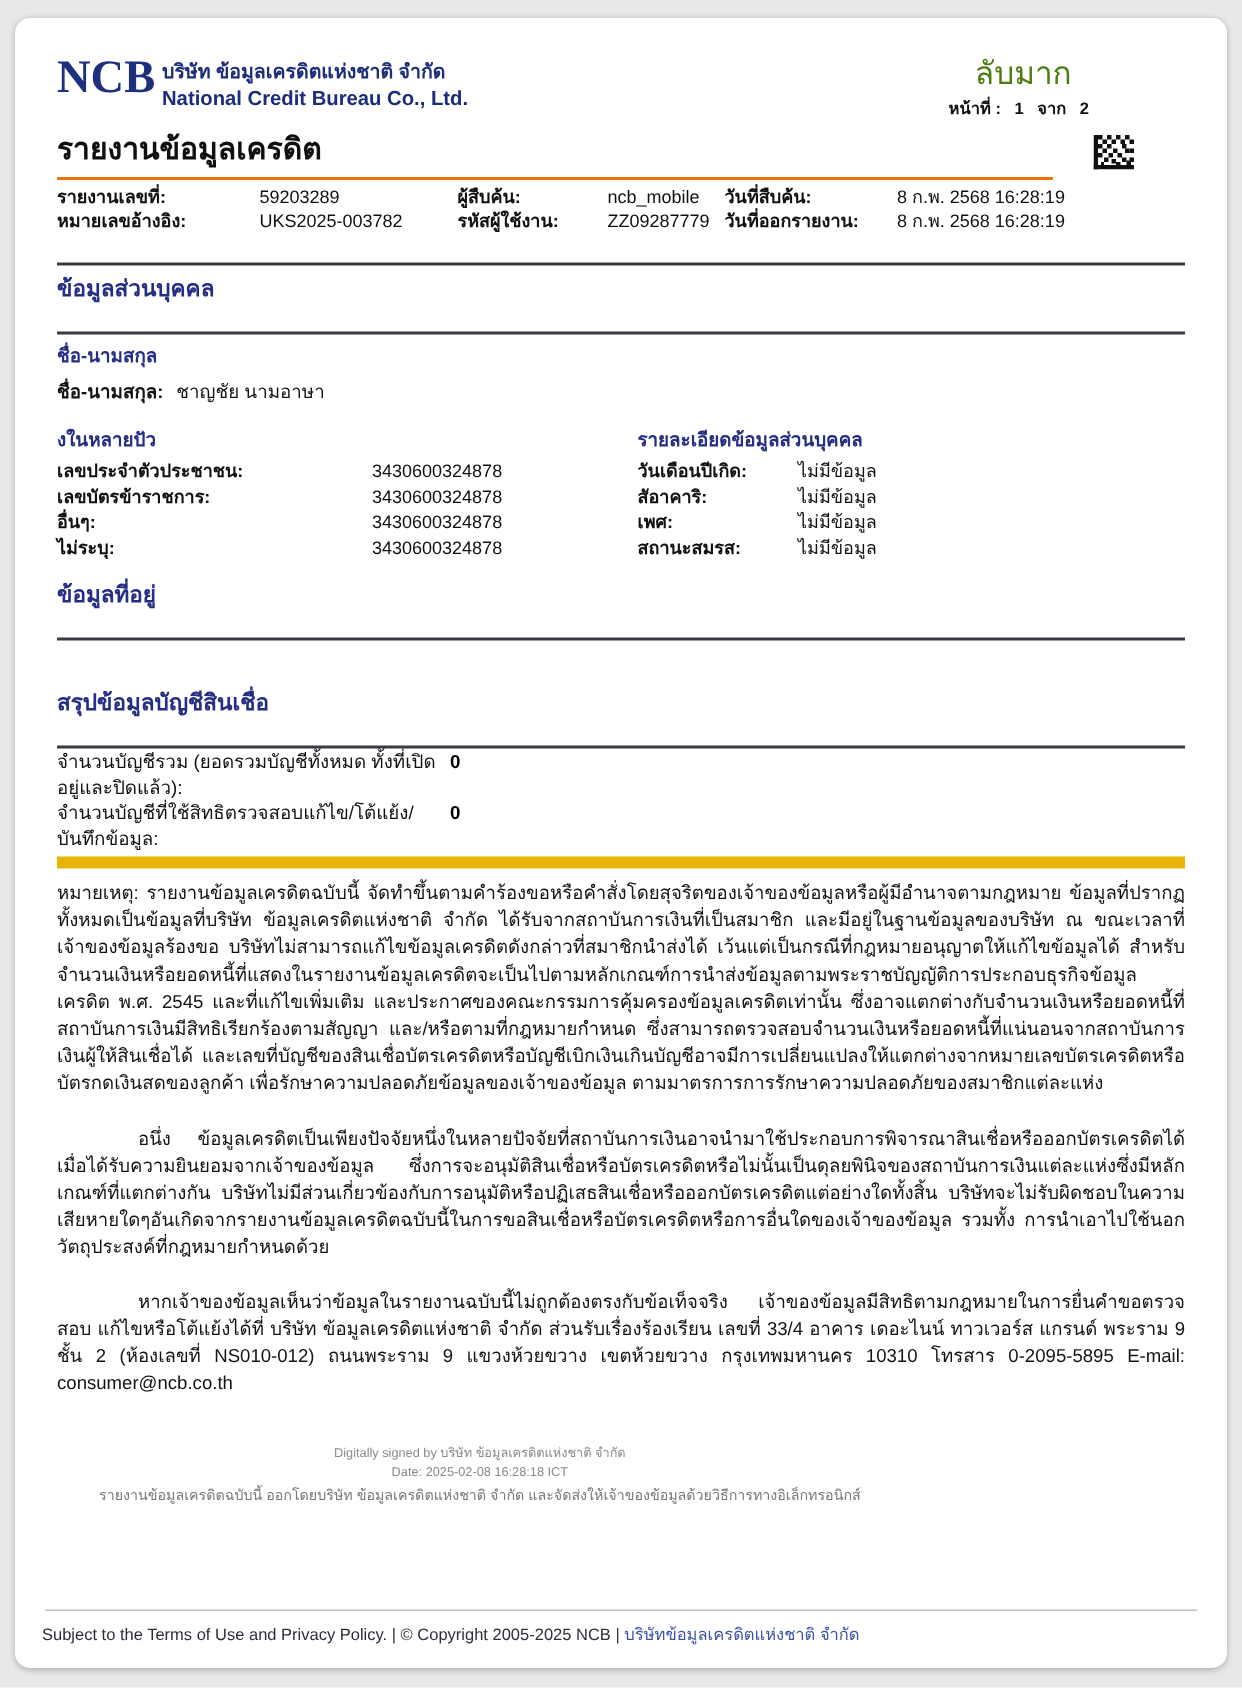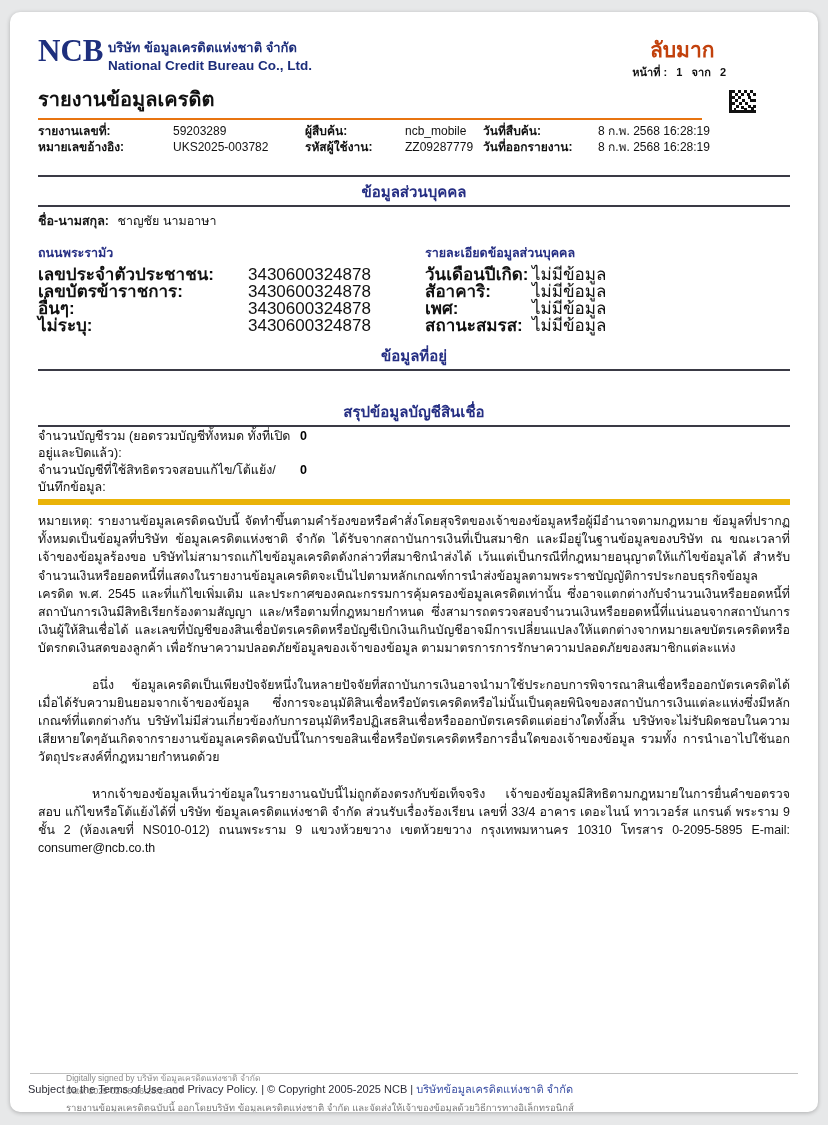--- a/index.html
+++ b/index.html
@@ -34,21 +34,21 @@
   .logo-banner {
     background: #e5541a; color: #ffffff;
     font-size: 5.5px; font-weight: bold; text-align: center;
     padding: 1px 0; border-radius: 1px; white-space: nowrap; overflow: hidden;
   }
   .company-names { padding-top: 3px; }
   .company-th { color: #1c2d7a; font-weight: bold; font-size: 13px; line-height: 18px; }
   .company-en { color: #1c2d7a; font-weight: bold; font-size: 13.5px; line-height: 18px; }
   .header-spacer { flex: 1; }
   .confidential-block { text-align: center; padding-right: 58px; padding-top: 2px; }
-  .confidential { color: #c2410c; font-weight: bold; font-size: 21px; line-height: 24px; }
+  .confidential { color: #4d7c0f; font-weight: normal; font-size: 21px; line-height: 24px; }
   .page-line { font-size: 11px; font-weight: bold; color: #111; margin-top: 1px; }
   .page-line span { display: inline-block; }
   .page-num { padding: 0 6px; }
 
   
   .report-title { font-size: 20px; font-weight: bold; color: #101010; margin-top: 2px; }
   .orange-rule { height: 2px; background: #e87410; width: 664px; margin-top: 3px; }
   .barcode { position: absolute; top: 78px; right: 62px; }
 
   
@@ -60,54 +60,53 @@
   .info-row {
     display: grid;
     grid-template-columns: 135px 132px 100px 78px 115px 1fr;
     font-size: 12px; line-height: 15.5px;
   }
   .info-label { font-weight: bold; color: #111; }
   .info-value { color: #111; }
 
   
   .section-head {
-    text-align: center;
     color: #252e83; font-weight: bold; font-size: 15px;
     border-bottom: 2px solid #3a3a45;
-    padding-bottom: 1px; margin-top: 3px;
+    padding-bottom: 17px; margin-top: 3px;
   }
   .sub-head { color: #252e83; font-weight: bold; font-size: 12.5px; margin-top: 4px; }
   .name-line { font-size: 12.5px; margin-top: 4px; }
   .name-line .lbl { font-weight: bold; }
   .name-line .val { font-weight: normal; padding-left: 5px; }
 
   .two-col { display: grid; grid-template-columns: 387px 1fr; margin-top: 12px; }
-  .kv-row { display: grid; font-size: 17px; line-height: 17px; }
+  .kv-row { display: grid; font-size: 12px; line-height: 17px; }
   .kv-left { grid-template-columns: 210px 1fr; }
   .kv-right { grid-template-columns: 107px 1fr; }
   .kv-label { font-weight: bold; color: #111; }
   .kv-value { color: #111; }
   .col-head { margin-top: 0; margin-bottom: 3px; }
 
   .address-gap { height: 26px; }
 
-  .summary-table { border-bottom: 6px solid #eab308; padding: 1px 0 3px 0; }
+  .summary-table { border-bottom: 8px solid #eab308; padding: 1px 0 3px 0; }
   .summary-row { display: grid; grid-template-columns: 262px 1fr; font-size: 12.5px; line-height: 17px; }
   .summary-label { color: #111; }
   .summary-value { font-weight: bold; color: #000; }
 
   
   .disclaimer { margin-top: 7px; }
   .disclaimer p {
     font-size: 12.4px; line-height: 18.2px; text-align: justify; color: #131313;
   }
   .disclaimer p.indent { text-indent: 54px; margin-top: 18px; }
 
   
-  .signature-block { position: absolute; left: 56px; top: 1060px; }
+  .signature-block { position: absolute; left: 56px; top: 950px; text-align: center; }
   .sig-line-en { font-size: 8.5px; color: #8a8a8a; line-height: 13px; }
   .sig-line-th { font-size: 9.5px; color: #777; line-height: 15px; margin-top: 2px; }
 
   
   .footer-bar {
     position: absolute; left: 0; right: 0; bottom: 0;
     padding: 6px 18px 14px 18px;
   }
   .footer-rule { border-top: 1px solid #c0c0c0; margin: 0 2px 6px 2px; }
   .footer-text { font-size: 11px; color: #2e2e38; }
@@ -190,28 +189,29 @@
         <span class="info-label">หมายเลขอ้างอิง:</span>
         <span class="info-value">UKS2025-003782</span>
         <span class="info-label">รหัสผู้ใช้งาน:</span>
         <span class="info-value">ZZ09287779</span>
         <span class="info-label">วันที่ออกรายงาน:</span>
         <span class="info-value">8 ก.พ. 2568 16:28:19</span>
       </div>
     </div>
 
     <div class="section-head">ข้อมูลส่วนบุคคล</div>
+    <div class="sub-head">ชื่อ-นามสกุล</div>
     <div class="name-line">
       <span class="lbl">ชื่อ-นามสกุล:</span>
       <span class="val">ชาญชัย นามอาษา</span>
     </div>
 
     <div class="two-col">
       <div>
-        <div class="sub-head col-head">ถนนพระรามัว</div>
+        <div class="sub-head col-head">งในหลายปัว</div>
         <div class="kv-row kv-left">
           <span class="kv-label">เลขประจำตัวประชาชน:</span>
           <span class="kv-value">3430600324878</span>
         </div>
         <div class="kv-row kv-left">
           <span class="kv-label">เลขบัตรข้าราชการ:</span>
           <span class="kv-value">3430600324878</span>
         </div>
         <div class="kv-row kv-left">
           <span class="kv-label">อื่นๆ:</span>

